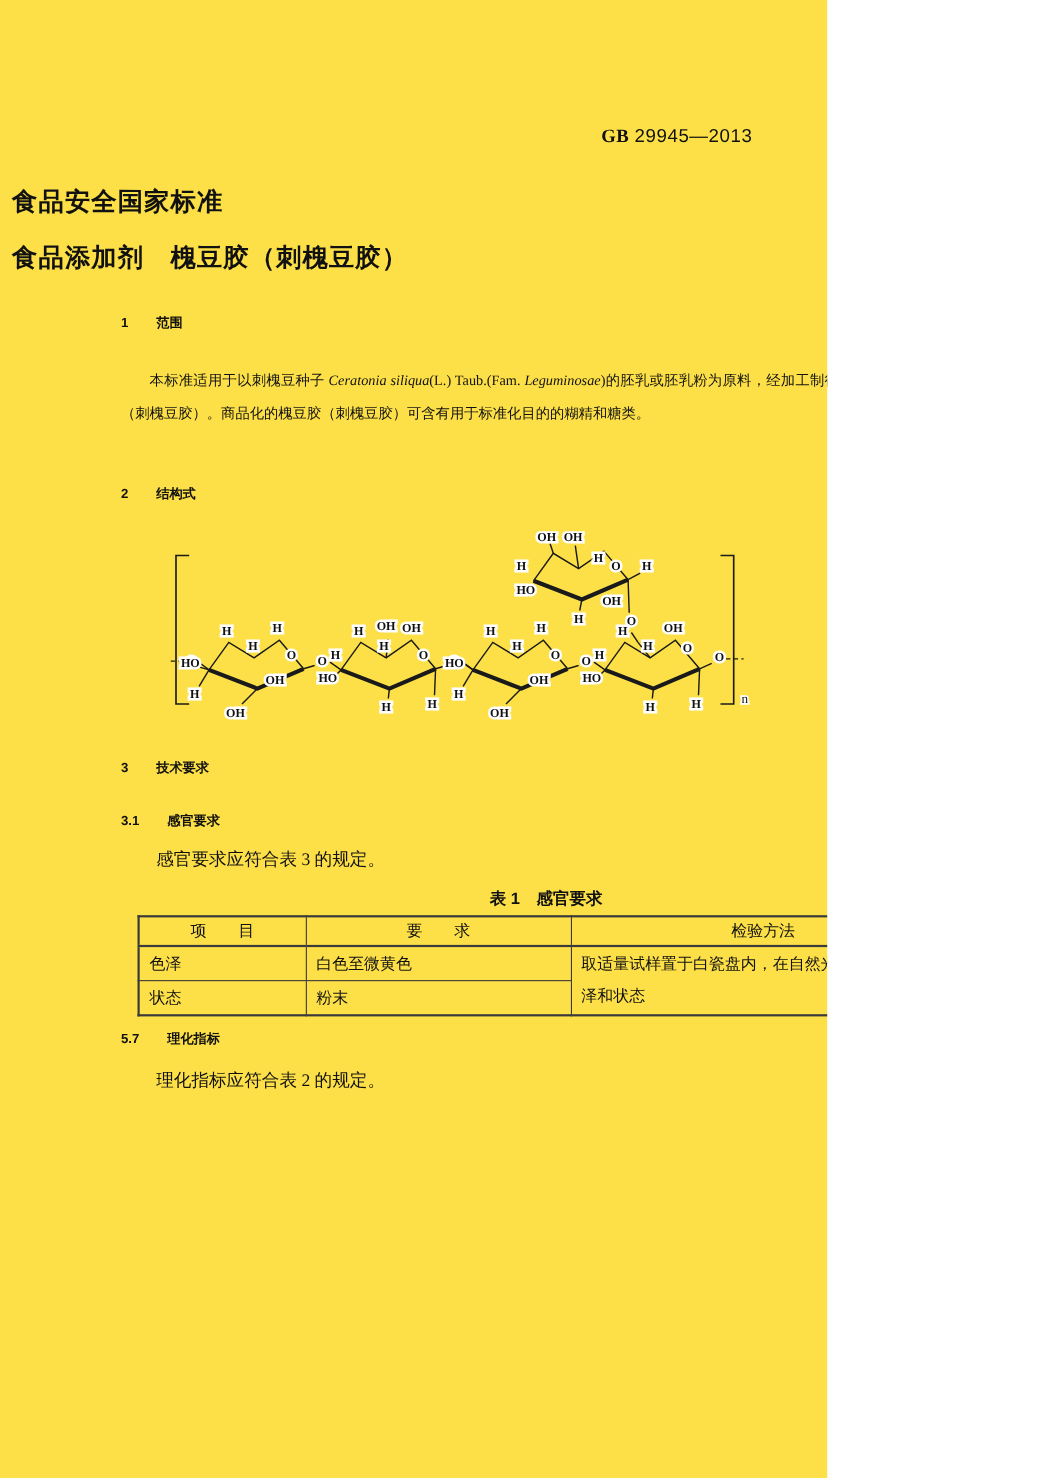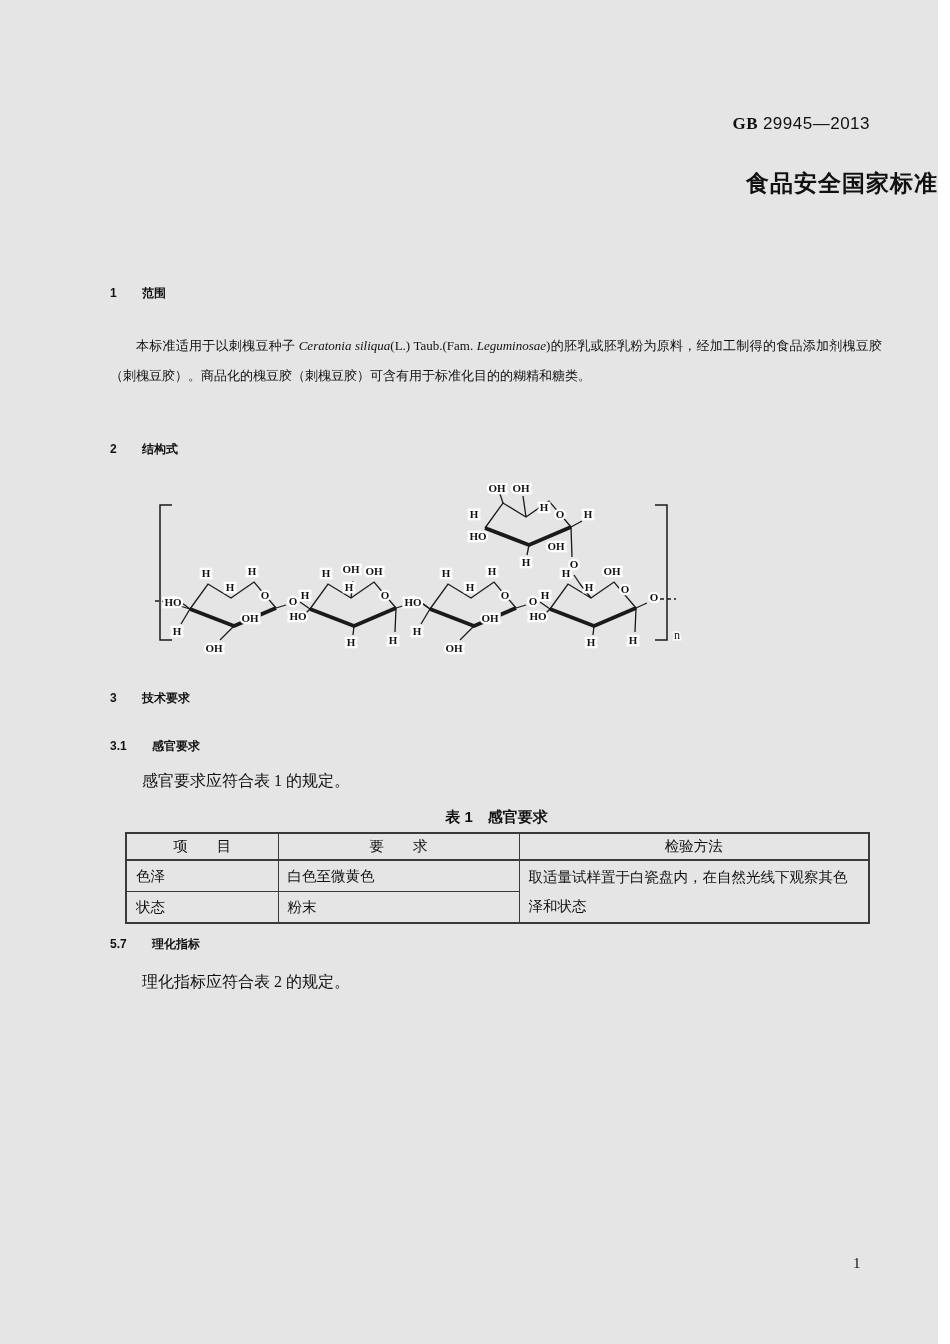--- a/index.html
+++ b/index.html
@@ -1,25 +1,25 @@
 <!DOCTYPE html>
 <html><head>
 <meta charset="utf-8">
 <style>
   html,body{margin:0;padding:0;background:#ffffff;}
-  .page{position:relative;width:938px;height:1344px;background:#e5e5e5;color:#111;
+  .page{position:relative;width:752px;height:1344px;background:#fde047;color:#111;
         font-family:"Liberation Serif","DejaVu Serif",serif;overflow:hidden;}
 
   
   .gb-code{position:absolute;top:114px;right:68px;font-size:17px;letter-spacing:.5px;}
   .gb-code .gb{font-weight:bold;font-family:"Liberation Serif",serif;}
   .gb-code .num{font-family:"Liberation Sans","DejaVu Sans",sans-serif;font-weight:500;}
 
   
-  .doc-title{position:absolute;left:0;width:100%;text-align:right;
+  .doc-title{position:absolute;left:11px;width:100%;text-align:left;
              font-family:"Liberation Sans","DejaVu Sans",sans-serif;
              font-weight:bold;font-size:23px;letter-spacing:1px;}
   .t1{top:168px;} .t2{top:219px;}
 
   
   .sec{position:absolute;left:110px;font-family:"Liberation Sans","DejaVu Sans",sans-serif;
        font-weight:bold;font-size:12px;}
   .sec .n1{display:inline-block;min-width:32px;font-weight:bold;}
   .sec .n2{display:inline-block;min-width:42px;font-weight:bold;}
 
@@ -60,20 +60,21 @@
 
 <div class="page">
 
   <div class="gb-code">
     <span class="gb">GB</span>
     <span> </span>
     <span class="num">29945—2013</span>
   </div>
 
   <div class="doc-title t1">食品安全国家标准</div>
+  <div class="doc-title t2">食品添加剂　槐豆胶（刺槐豆胶）</div>
 
   <div class="sec" style="top:285px">
     <span class="n1">1</span><span>范围</span>
   </div>
 
   <div class="body-p" style="top:331px"><span>本标准适用于以刺槐豆种子 </span><span class="it">Ceratonia siliqua</span><span>(L.) Taub.(Fam. </span><span class="it">Leguminosae</span><span>)的胚乳或胚乳粉为原料，经加工制得的食品添加剂槐豆胶（刺槐豆胶）。商品化的槐豆胶（刺槐豆胶）可含有用于标准化目的的糊精和糖类。</span></div>
 
   <div class="sec" style="top:441px">
     <span class="n1">2</span><span>结构式</span>
   </div>
@@ -198,21 +199,21 @@
   </div>
 
   <div class="sec" style="top:690px">
     <span class="n1">3</span><span>技术要求</span>
   </div>
 
   <div class="sec" style="top:738px">
     <span class="n2">3.1</span><span>感官要求</span>
   </div>
 
-  <div class="body-line" style="top:771px">感官要求应符合表 1 的规定。</div>
+  <div class="body-line" style="top:771px">感官要求应符合表 3 的规定。</div>
 
   <div class="tbl-caption">表 1　感官要求</div>
 
   <table class="t1tbl">
     <colgroup>
         <col style="width:152px">
         <col style="width:241px">
         <col style="width:350px">
       </colgroup>
     <thead>

